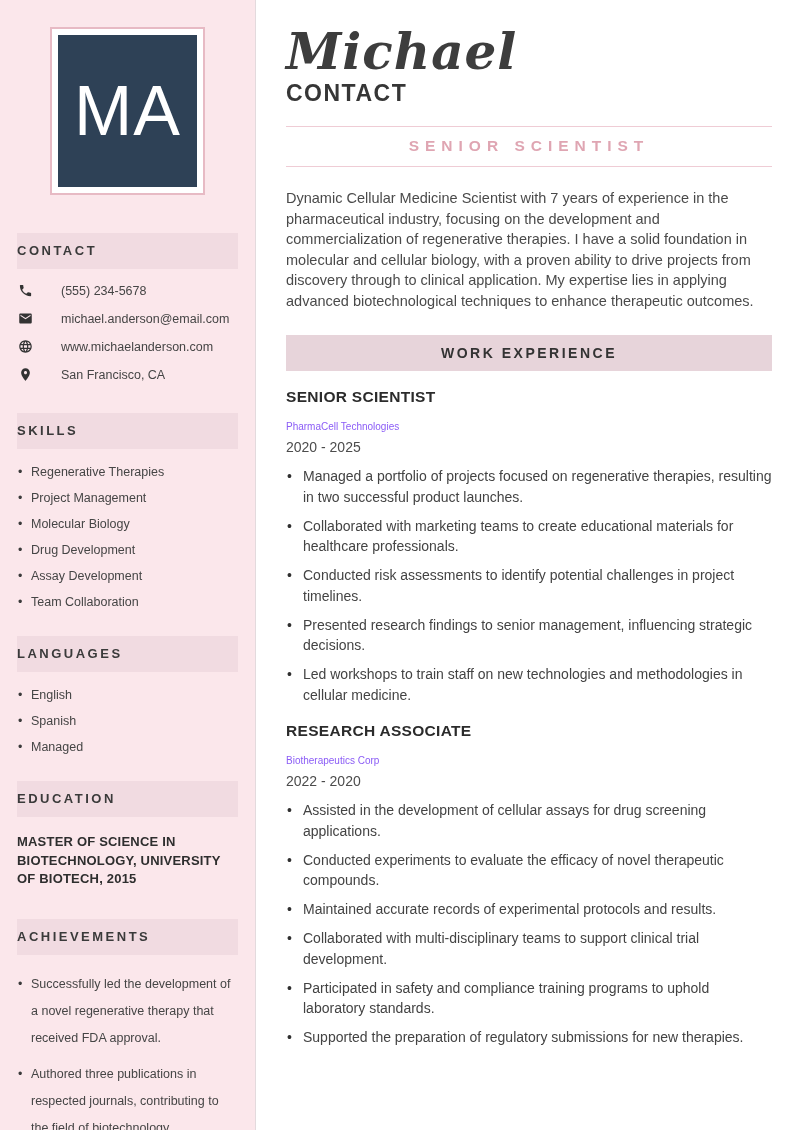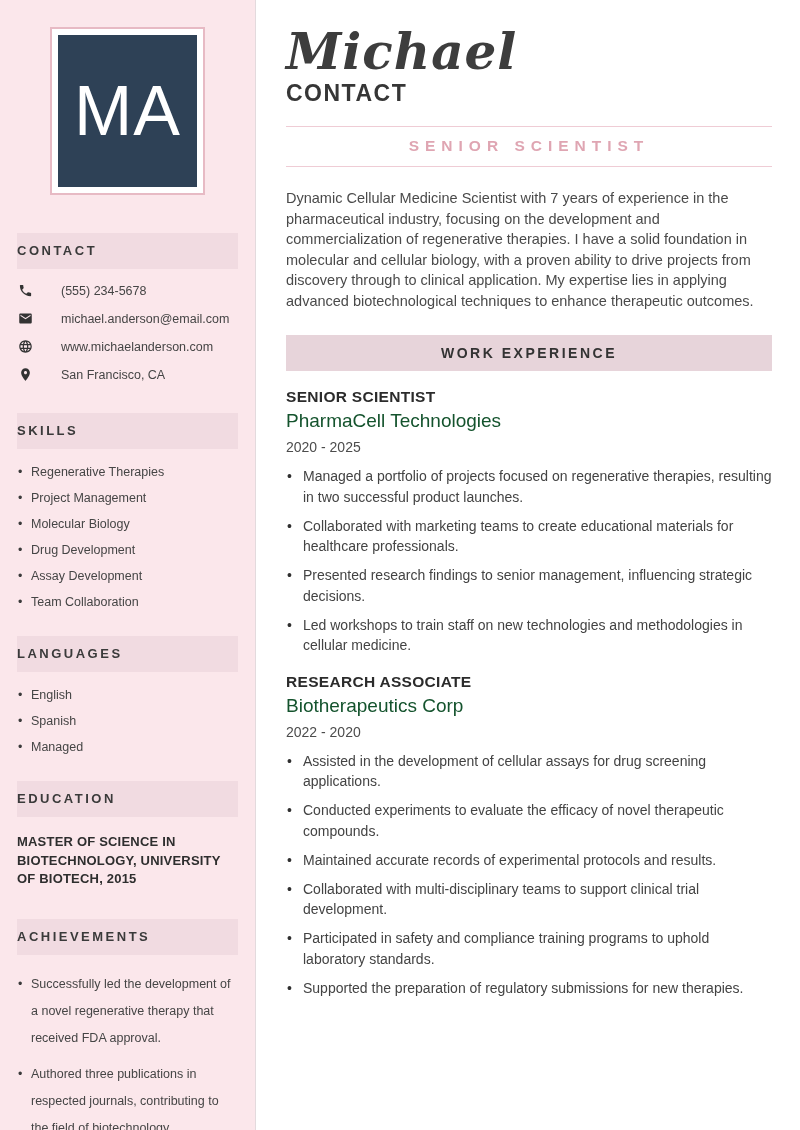--- a/index.html
+++ b/index.html
@@ -152,21 +152,21 @@
     letter-spacing: 2.5px;
     color: #333333;
   }
   .job { margin-top: 17px; }
   .job-title {
     font-size: 15.5px;
     font-weight: 700;
     color: #2b2b2b;
     letter-spacing: .3px;
   }
-  .company { margin-top: 4px; font-size: 19px; color: #14532d; }
+  .company { margin-top: 15px; font-size: 10px; color: #8b5cf6; }
   .dates   { margin-top: 7px; font-size: 14px;   color: #4c4c4c; }
   ul.job-bullets { list-style: none; margin-top: 11px; }
   ul.job-bullets li {
     position: relative;
     padding-left: 17px;
     font-size: 14px;
     line-height: 20.5px;
     color: #434343;
     margin-bottom: 8.5px;
   }
@@ -265,20 +265,21 @@
 
     <div class="main-band">WORK EXPERIENCE</div>
 
     <section class="job">
       <h3 class="job-title">SENIOR SCIENTIST</h3>
       <div class="company">PharmaCell Technologies</div>
       <div class="dates">2020 - 2025</div>
       <ul class="job-bullets">
         <li>Managed a portfolio of projects focused on regenerative therapies, resulting in two successful product launches.</li>
         <li>Collaborated with marketing teams to create educational materials for healthcare professionals.</li>
+        <li>Conducted risk assessments to identify potential challenges in project timelines.</li>
         <li>Presented research findings to senior management, influencing strategic decisions.</li>
         <li>Led workshops to train staff on new technologies and methodologies in cellular medicine.</li>
       </ul>
     </section>
 
     <section class="job">
       <h3 class="job-title">RESEARCH ASSOCIATE</h3>
       <div class="company">Biotherapeutics Corp</div>
       <div class="dates">2022 - 2020</div>
       <ul class="job-bullets">

